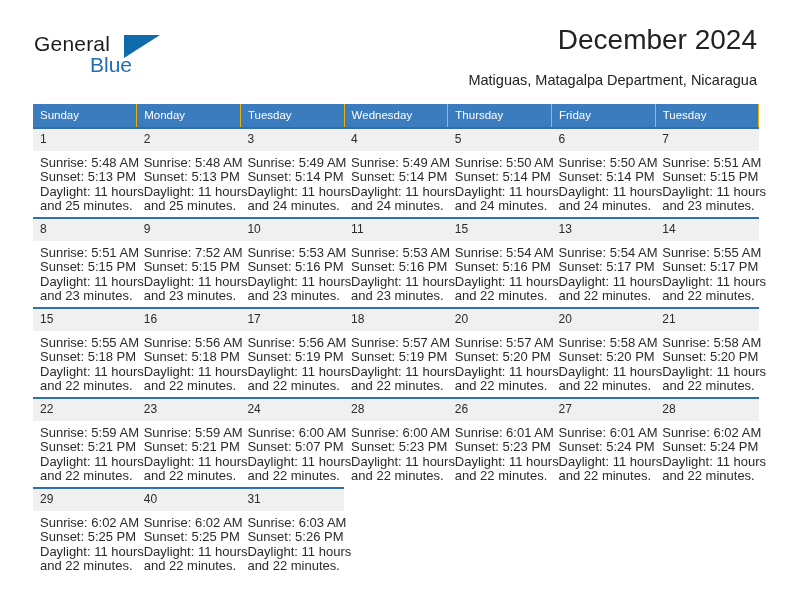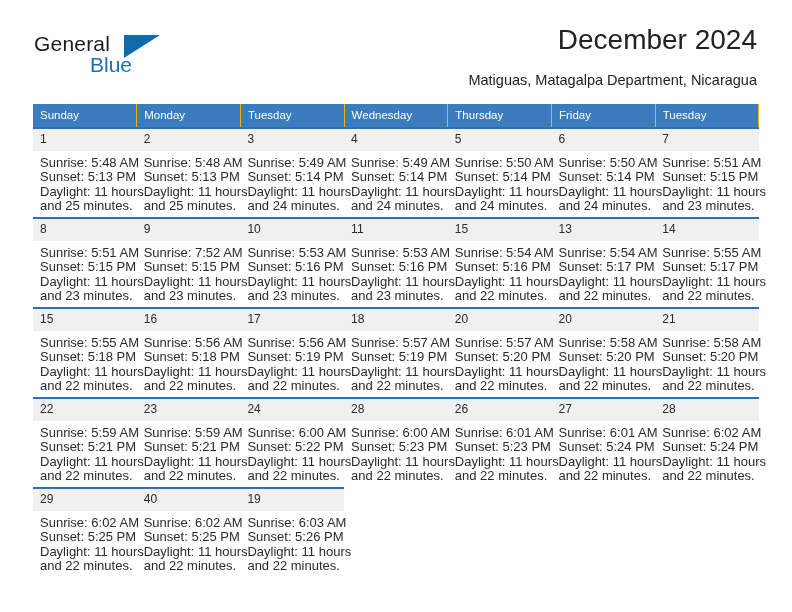--- a/index.html
+++ b/index.html
@@ -379,21 +379,21 @@
                 <div>Sunrise: 5:59 AM</div>
                 <div>Sunset: 5:21 PM</div>
                 <div>Daylight: 11 hours</div>
                 <div>and 22 minutes.</div>
               </div>
             </td>
             <td>
               <div class="daynum">24</div>
               <div class="cellbody">
                 <div>Sunrise: 6:00 AM</div>
-                <div>Sunset: 5:22 PM</div>
+                <div>Sunset: 5:07 PM</div>
                 <div>Daylight: 11 hours</div>
                 <div>and 22 minutes.</div>
               </div>
             </td>
             <td>
               <div class="daynum">28</div>
               <div class="cellbody">
                 <div>Sunrise: 6:00 AM</div>
                 <div>Sunset: 5:23 PM</div>
                 <div>Daylight: 11 hours</div>
@@ -441,21 +441,21 @@
             <td>
               <div class="daynum">40</div>
               <div class="cellbody">
                 <div>Sunrise: 6:02 AM</div>
                 <div>Sunset: 5:25 PM</div>
                 <div>Daylight: 11 hours</div>
                 <div>and 22 minutes.</div>
               </div>
             </td>
             <td>
-              <div class="daynum">19</div>
+              <div class="daynum">31</div>
               <div class="cellbody">
                 <div>Sunrise: 6:03 AM</div>
                 <div>Sunset: 5:26 PM</div>
                 <div>Daylight: 11 hours</div>
                 <div>and 22 minutes.</div>
               </div>
             </td>
             <td class="empty">
               <div class="daynum blank"></div>
             </td>

